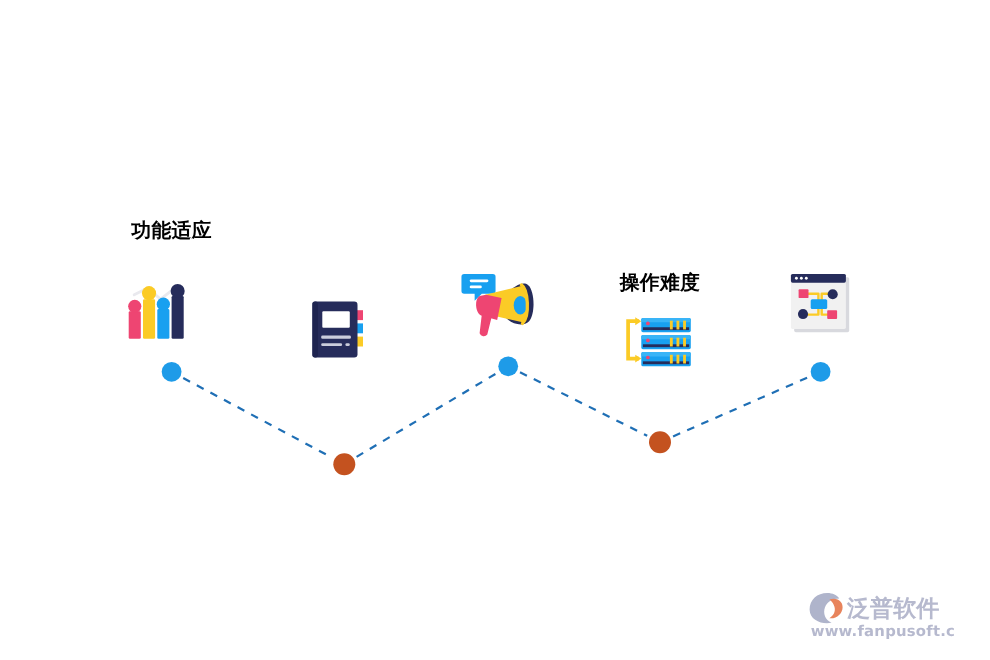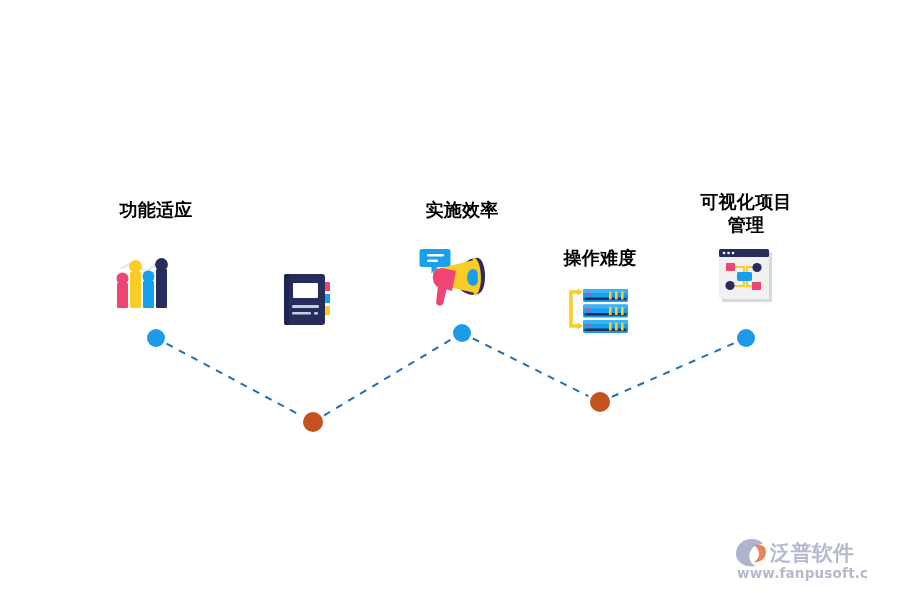--- a/index.html
+++ b/index.html
@@ -94,21 +94,20 @@
       <rect x="46" y="38" width="8" height="9" fill="#FBCB26"></rect>
       <rect x="8" y="6" width="41" height="51" rx="3" fill="#262C5B"></rect>
       <rect x="8" y="6" width="5" height="51" rx="2" fill="#1E2450"></rect>
       <rect x="17" y="15" width="25" height="15" rx="1" fill="#FFFFFF"></rect>
       <rect x="16" y="37" width="27" height="3" rx="1.2" fill="#CBCDDC"></rect>
       <rect x="16" y="44" width="19" height="2.6" rx="1.2" fill="#CBCDDC"></rect>
       <rect x="38" y="44" width="4" height="2.6" rx="1.2" fill="#CBCDDC"></rect>
     </svg>
   </div>
 
-  <div class="node-label" style="left: 400px; top: 198px; width: 124px;">实施效率</div>
   <div class="node-icon" style="left: 416px; top: 240px; width: 76px; height: 76px;">
     <svg width="100%" height="100%" viewBox="0 0 76 76" xmlns="http://www.w3.org/2000/svg">
       <path d="M6 9 h26 a2.5 2.5 0 0 1 2.5 2.5 v13 a2.5 2.5 0 0 1 -2.5 2.5 h-10 l-6.5 6.5 v-6.5 h-9.5 a2.5 2.5 0 0 1 -2.5 -2.5 v-13 a2.5 2.5 0 0 1 2.5 -2.5 z" fill="#18A0F0"></path>
       <rect x="11" y="14" width="17" height="2.6" rx="1.3" fill="#FFFFFF"></rect>
       <rect x="11" y="19.5" width="11" height="2.6" rx="1.3" fill="#FFFFFF"></rect>
       <path d="M64 19 C70 24 71 45 65 52 C59 58 48 54 43 48 L40 33 C44 26 57 14 64 19 Z" fill="#262C5B"></path>
       <path d="M58 20 C64 24 65 46 59 53 L24 45 C20 42 20 31 25 28 Z" fill="#FBCB26"></path>
       <ellipse cx="57" cy="37.5" rx="6" ry="8.5" fill="#18A0F0"></ellipse>
       <path d="M26 28 L40 31 L36 51 L22 47 C16 45 15 32 20 29 Z" fill="#EE4572"></path>
       <path d="M22 46 L31 48 L27 64 a4 4 0 0 1 -7 -1 Z" fill="#EE4572"></path>
@@ -145,22 +144,20 @@
         <rect x="19" y="34" width="45" height="4" rx="1.5" fill="#39B4F7"></rect>
         <rect x="20.5" y="42.5" width="42" height="2.6" fill="#262C5B"></rect>
         <circle cx="25" cy="39" r="1.7" fill="#EE4572"></circle>
         <rect x="45" y="36.5" width="2.6" height="8" fill="#FBCB26"></rect>
         <rect x="51" y="36.5" width="2.6" height="8" fill="#FBCB26"></rect>
         <rect x="57" y="36.5" width="2.6" height="8" fill="#FBCB26"></rect>
       </g>
     </svg>
   </div>
 
-  <div class="node-label" style="left: 684px; top: 190px; width: 124px;">可视化项目
-管理</div>
   <div class="node-icon" style="left: 714px; top: 244px; width: 62px; height: 62px;">
     <svg width="100%" height="100%" viewBox="0 0 62 62" xmlns="http://www.w3.org/2000/svg">
       <rect x="8" y="8" width="50" height="50" rx="1.5" fill="#D8D9DE"></rect>
       <rect x="5" y="5" width="50" height="50" rx="1.5" fill="#F1F1F1"></rect>
       <rect x="5" y="5" width="50" height="8" rx="1.5" fill="#262C5B"></rect>
       <circle cx="10" cy="9" r="1.3" fill="#FFFFFF"></circle>
       <circle cx="14.5" cy="9" r="1.3" fill="#FFFFFF"></circle>
       <circle cx="19" cy="9" r="1.3" fill="#FFFFFF"></circle>
       <path d="M17 23 h13 v9 M44 23 h-11 v9 M17 42 h13 v-9 M44 42 h-11 v-9" stroke="#FBCB26" stroke-width="2.2" fill="none" stroke-linejoin="round"></path>
       <rect x="12" y="19" width="9" height="8" rx="0.8" fill="#EE4572"></rect>

